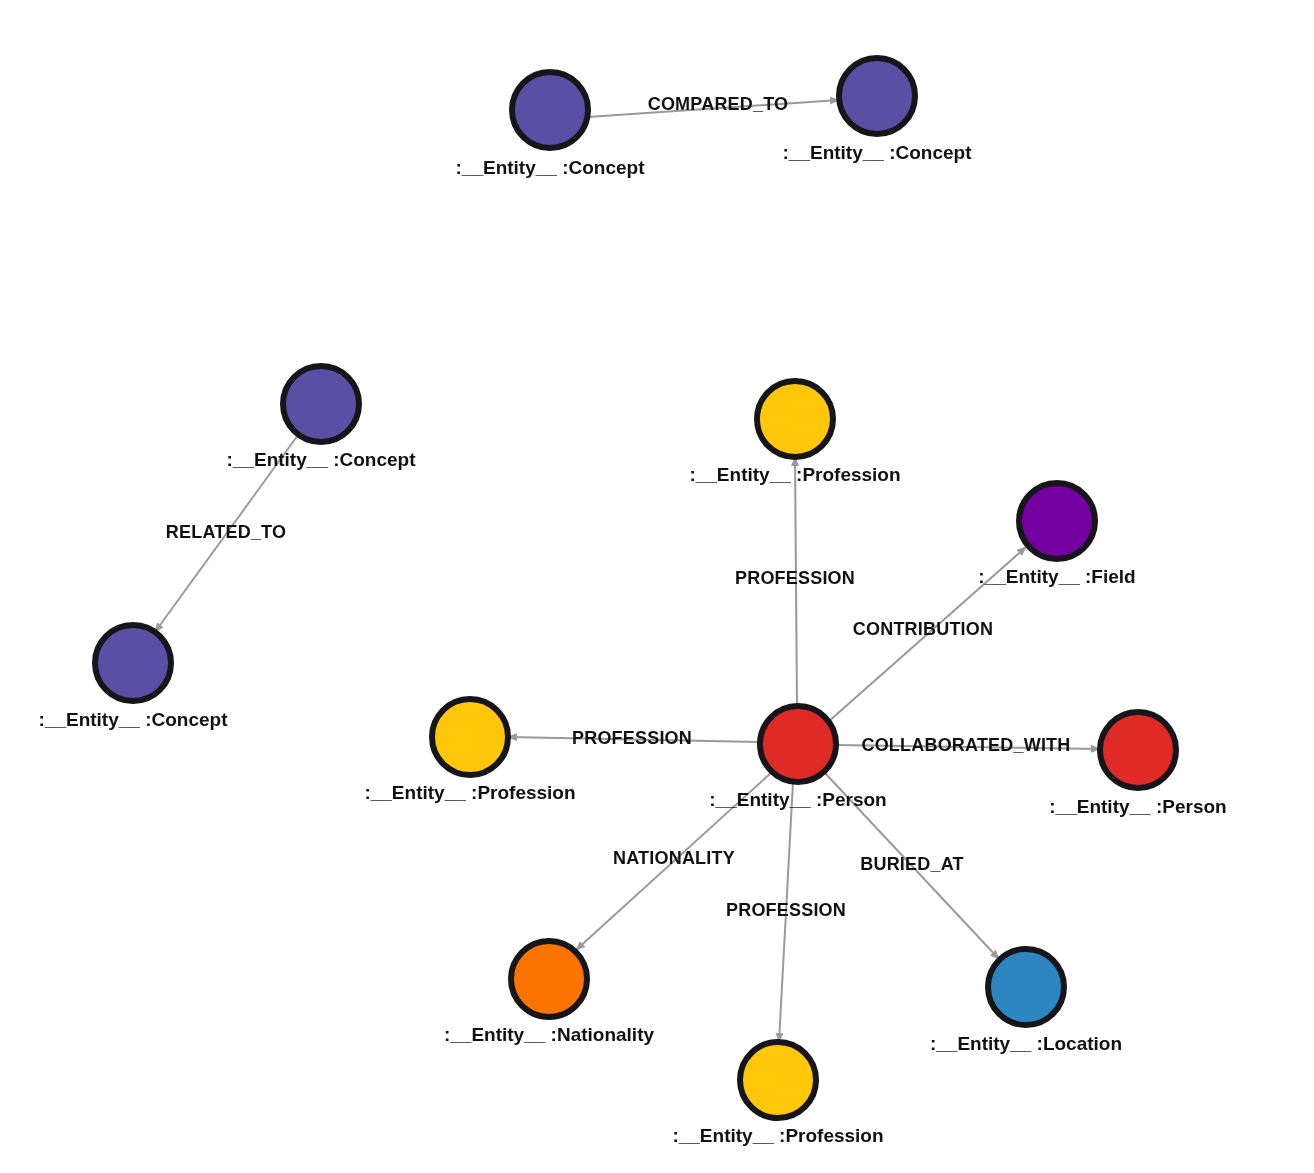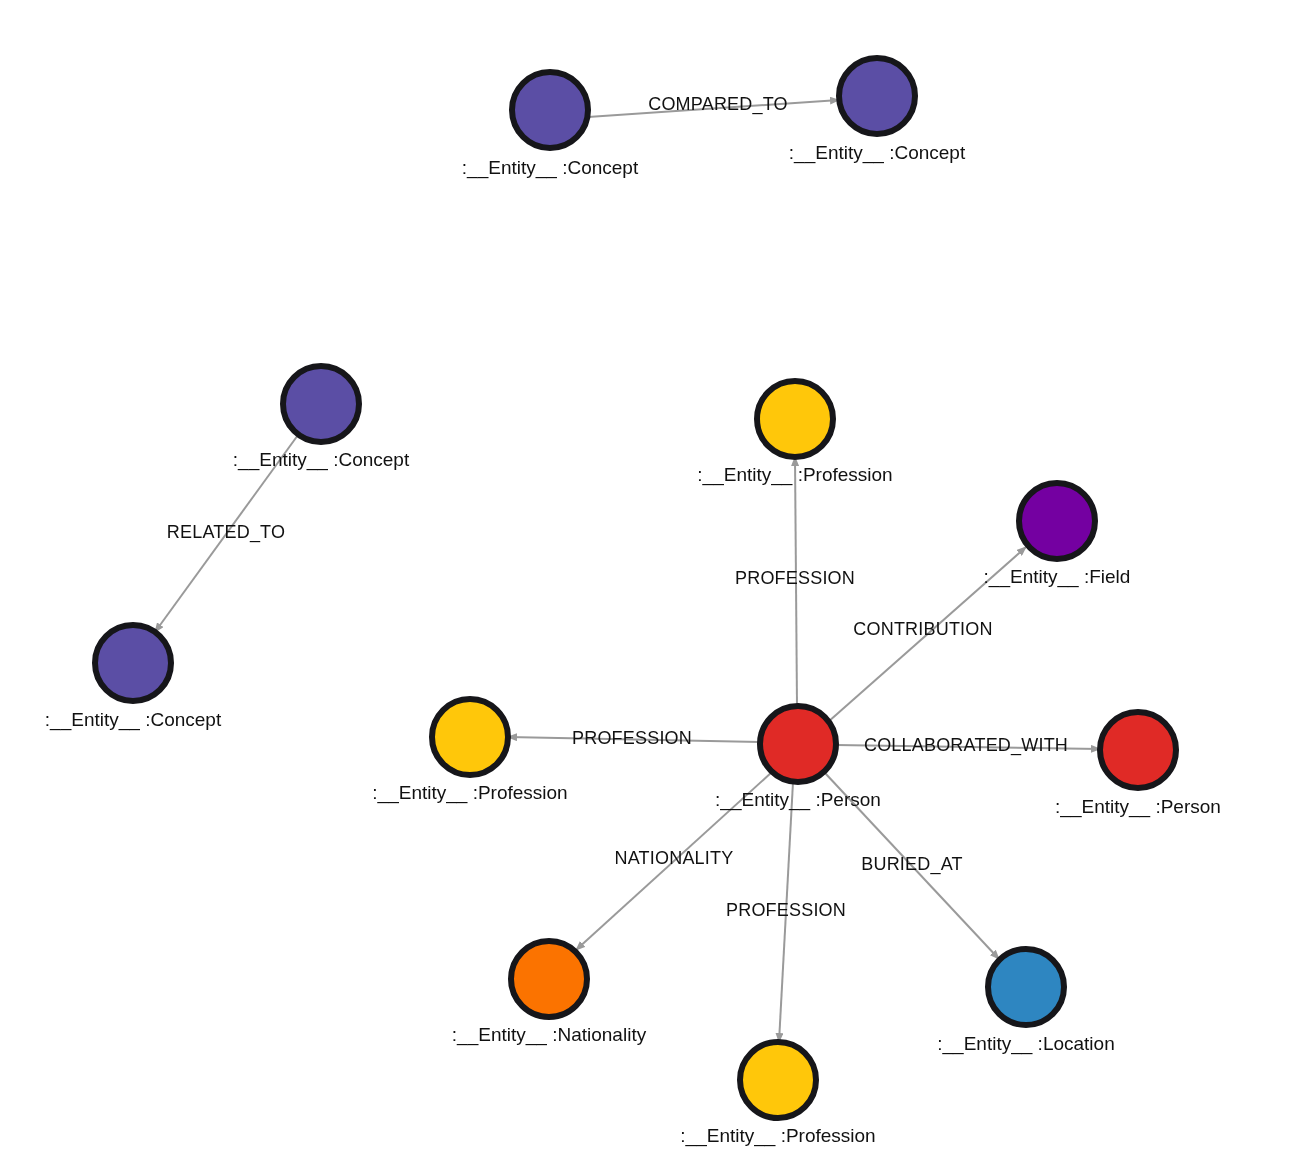--- a/index.html
+++ b/index.html
@@ -12,20 +12,21 @@
     font-family: "Liberation Sans", sans-serif;
     width: 1314px;
     height: 1173px;
     overflow: hidden;
   }
   #graph-canvas {
     position: relative;
     width: 1314px;
     height: 1173px;
     background: #ffffff;
+    font-weight: bold;
   }
   svg.graph-svg {
     position: absolute;
     top: 0;
     left: 0;
     width: 1314px;
     height: 1173px;
   }
   .edge-line {
     stroke: #9a9a9a;

